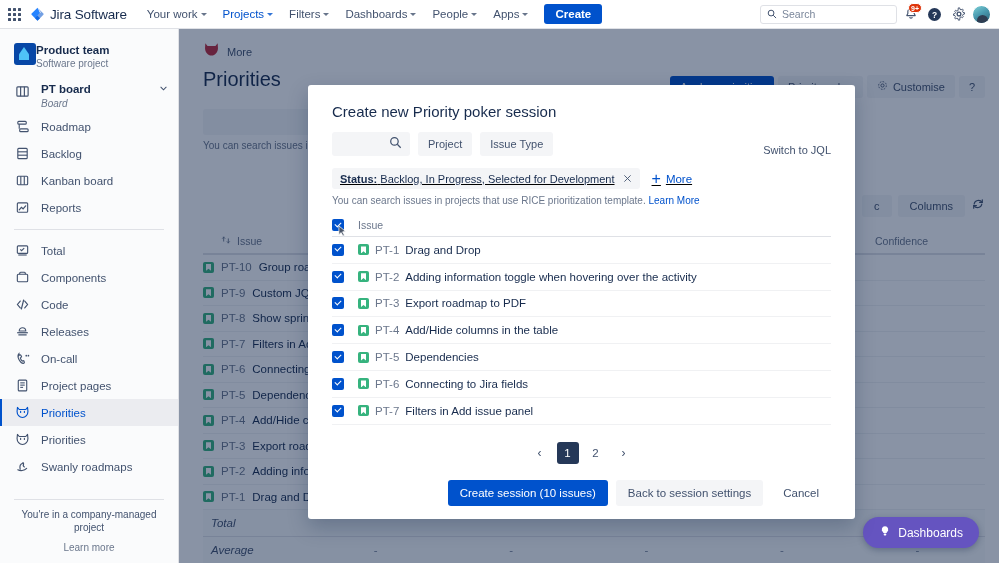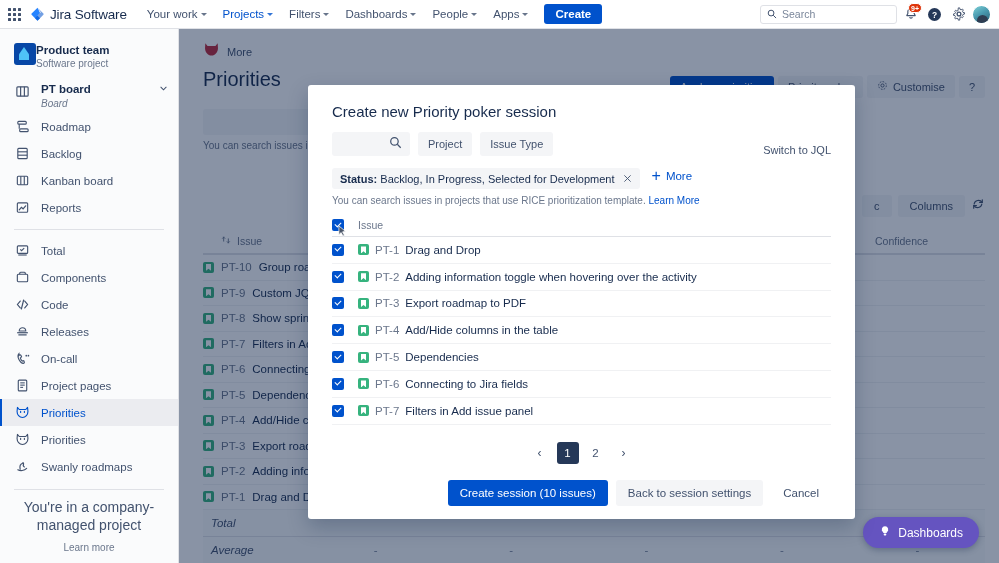--- a/index.html
+++ b/index.html
@@ -80,21 +80,21 @@
   .sb-item.selected { background:#ebecf0; color:#0052cc; font-weight:normal; }
   .sb-item.selected:before{content:'';position:absolute;left:0;top:0;bottom:0;width:2px;background:#0052cc;}
   .sb-ico { width:16px;height:16px;flex:0 0 16px;display:flex;align-items:center;justify-content:center;color:#42526e; }
   .sb-item.selected .sb-ico { color:#0052cc; }
   .sb-lbl-wrap .l1 { font-size:11.5px; font-weight:bold; color:#172b4d; line-height:1.2;}
   .sb-lbl-wrap .l2 { font-size:10px; color:#6b778c; line-height:1.3;font-style:italic;}
   .sb-chev { margin-left:auto; color:#42526e; }
   .sb-div { height:1px; background:#dfe1e6; margin:8px 14px 7px 14px; }
   .sb-foot { margin-top:auto; padding:0 10px 10px; text-align:center; }
   .sb-foot .line { height:1px; background:#dfe1e6; margin:0 4px 8px; }
-  .sb-foot .t1 { font-size:14px; color:#42526e; line-height:1.3; }
+  .sb-foot .t1 { font-size:10px; color:#42526e; line-height:1.3; }
   .sb-foot .t2 { font-size:10px; color:#6b778c; margin-top:8px; cursor:pointer; }
 
   
   .main {
     position:absolute; left:179px; top:29px; width:820px; height:534px;
     background:#fff; overflow:hidden;
   }
   .foxly { display:flex; align-items:center; gap:7px; padding:12px 0 0 24px; }
   .foxly-name { font-size:11px; color:#42526e; }
   .page-title { font-size:20px; color:#172b4d; padding:6px 0 0 24px; font-weight:500;}
@@ -138,21 +138,21 @@
     background:#fff; border-radius:3px; z-index:35;
     box-shadow:0 8px 20px rgba(9,30,66,.25);
     display:flex; flex-direction:column;
   }
   .m-title { font-size:15px; color:#172b4d; padding:18px 24px 0 24px; }
   .m-filters { display:flex; align-items:flex-end; gap:8px; padding:12px 24px 0 24px; }
   .m-srch { width:78px;height:24px;background:#f4f5f7;border-radius:3px;display:flex;align-items:center;justify-content:flex-end;padding-right:8px;cursor:text;}
   .pill { background:#f4f5f7;border:none;border-radius:3px;height:24px;padding:0 10px;font-size:11px;color:#42526e;cursor:pointer;}
   .jql { margin-left:auto; font-size:11px; color:#42526e; cursor:pointer; }
 
-  .m-chiprow { display:flex; align-items:flex-start; gap:12px; padding:12px 24px 0 24px; }
+  .m-chiprow { display:flex; align-items:center; gap:12px; padding:12px 24px 0 24px;text-decoration:underline; }
   .chip {
     background:#f4f5f7; border-radius:3px; height:21px; display:flex; align-items:center; gap:8px;
     padding:0 8px; font-size:11px; color:#172b4d;
   }
   .chip b { font-weight:bold; }
   .chip .x { color:#42526e; cursor:pointer; font-size:11px; }
   .more { display:flex; align-items:center; gap:5px; font-size:11.5px; color:#0052cc; cursor:pointer; }
   .more .plus { font-size:16px; line-height:1; }
   .m-hint { font-size:10px; color:#6b778c; padding:6px 24px 0 24px; }
   .m-hint a { color:#0052cc; text-decoration:none; font-weight:500;}

